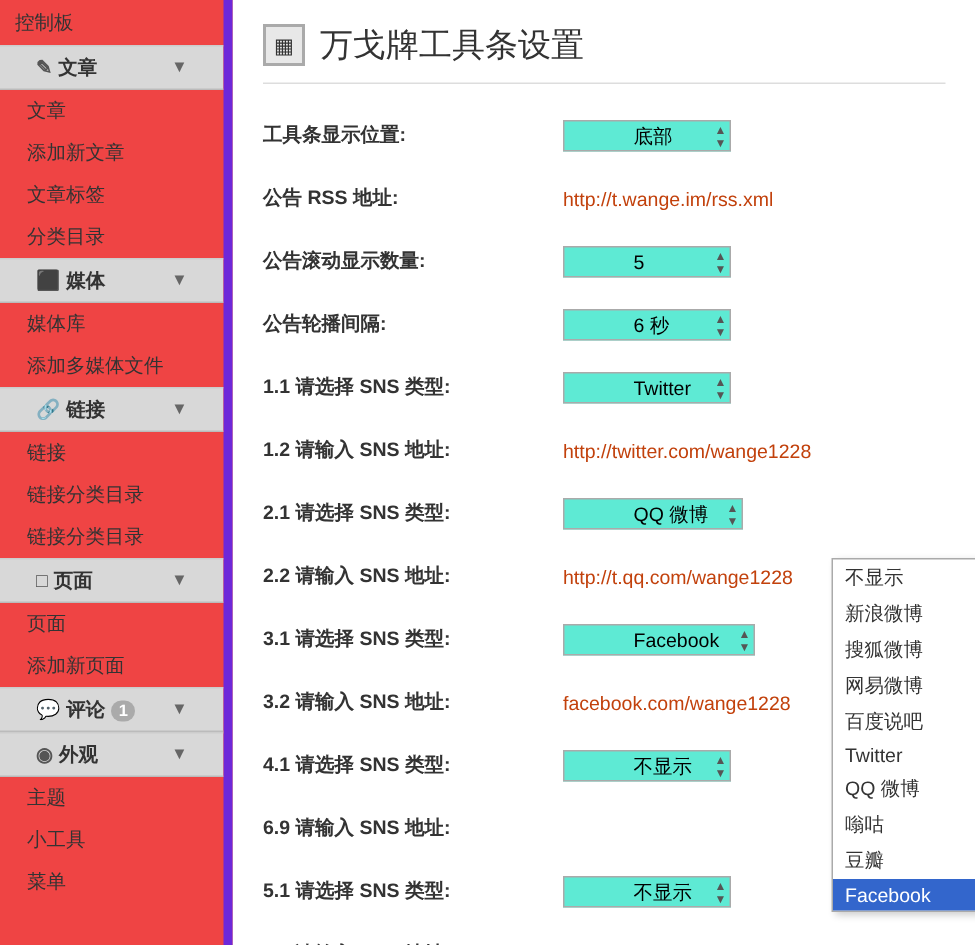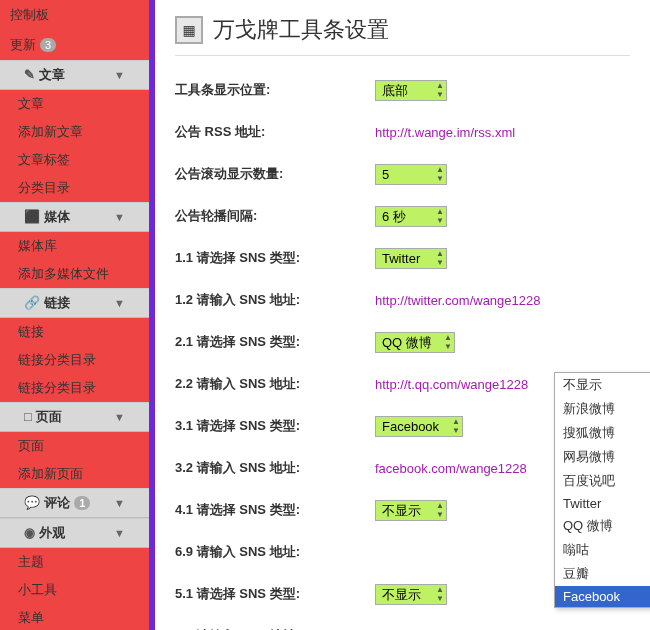--- a/index.html
+++ b/index.html
@@ -100,24 +100,25 @@
       font-size: 13px;
       flex-shrink: 0;
     }
     .form-value {
       flex: 1;
       font-size: 13px;
       color: #333;
     }
     .select-wrapper {
       display: inline-flex;
-      align-items: flex-start;
+      align-items: flex-end;
       border: 1px solid #aaa;
-      background: #bef264;
+      background: #5eead4;
       position: relative;
+      padding-left: 40px;
     }
     .select-control {
       padding: 2px 22px 2px 6px;
       font-size: 13px;
       border: none;
       background: transparent;
       appearance: none;
       -webkit-appearance: none;
       cursor: pointer;
       outline: none;
@@ -126,21 +127,21 @@
     .select-arrows {
       position: absolute;
       right: 2px;
       display: flex;
       flex-direction: column;
       font-size: 8px;
       color: #555;
       pointer-events: none;
     }
     .url-text {
-      color: #a21caf;
+      color: #c2410c;
       font-size: 13px;
     }
 
     
     .dropdown-overlay {
       position: absolute;
       left: 399px;
       top: 372px;
       background: #fff;
       border: 1px solid #aaa;
@@ -158,24 +159,20 @@
       background: #3366cc;
       color: white;
     }
   </style>
 </head>
 <body>
 
 <div class="sidebar">
   <div class="sidebar-top-item">
     <span>控制板</span>
-  </div>
-  <div class="sidebar-top-item">
-    <span>更新</span>
-    <span class="badge">3</span>
   </div>
 
   <div class="sidebar-section-header">
     <span><span class="sidebar-section-icon">✎</span><span>文章</span></span>
     <span class="arrow">▼</span>
   </div>
   <a class="sidebar-link">文章</a>
   <a class="sidebar-link">添加新文章</a>
   <a class="sidebar-link">文章标签</a>
   <a class="sidebar-link">分类目录</a>

